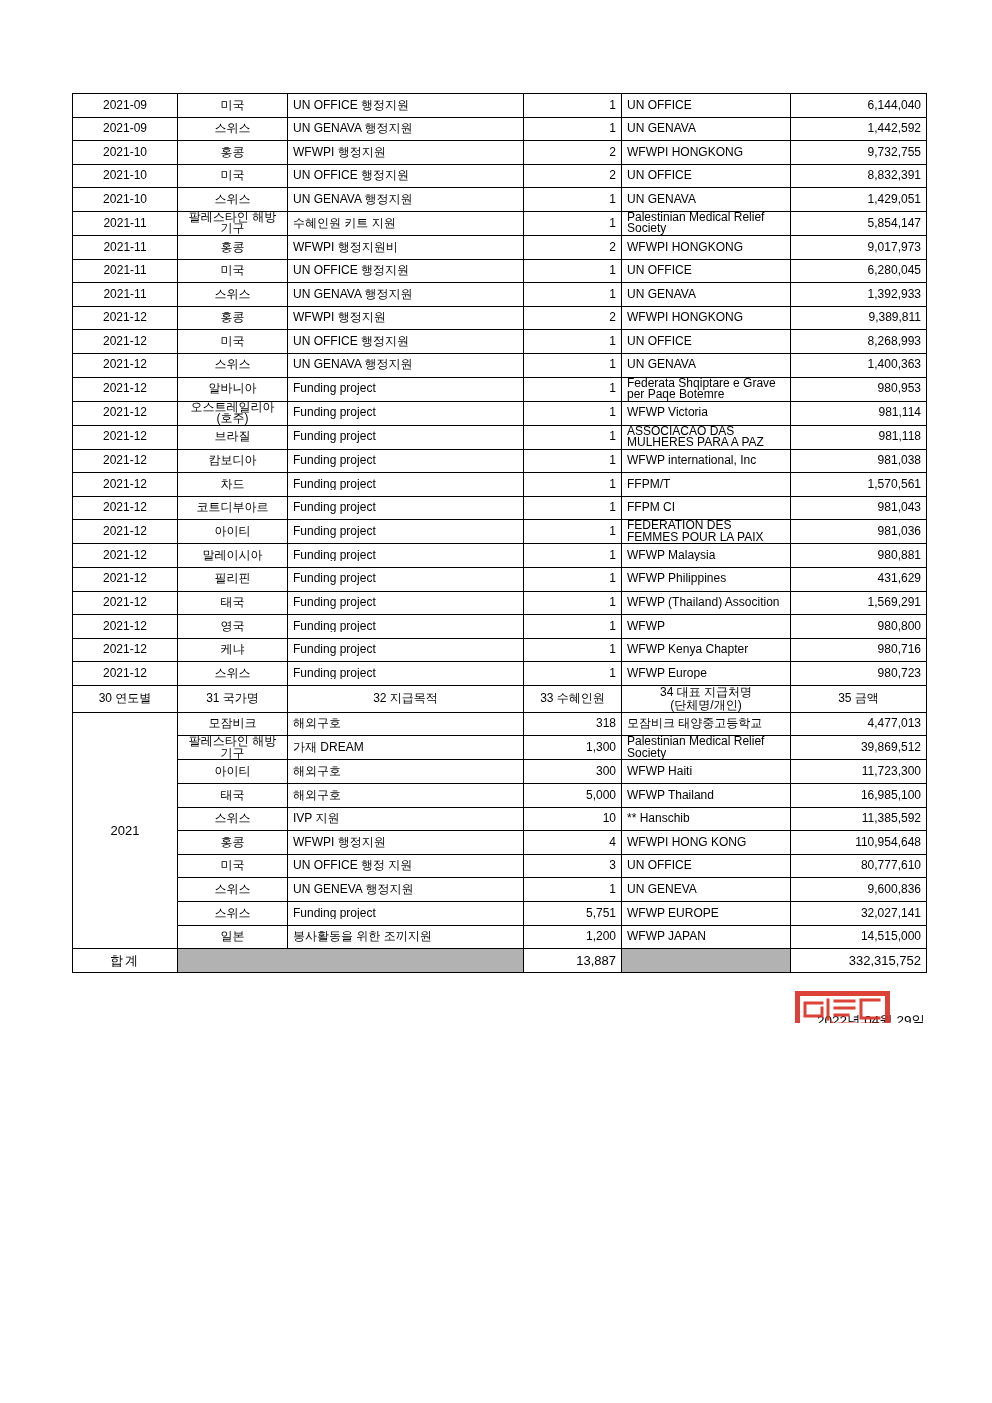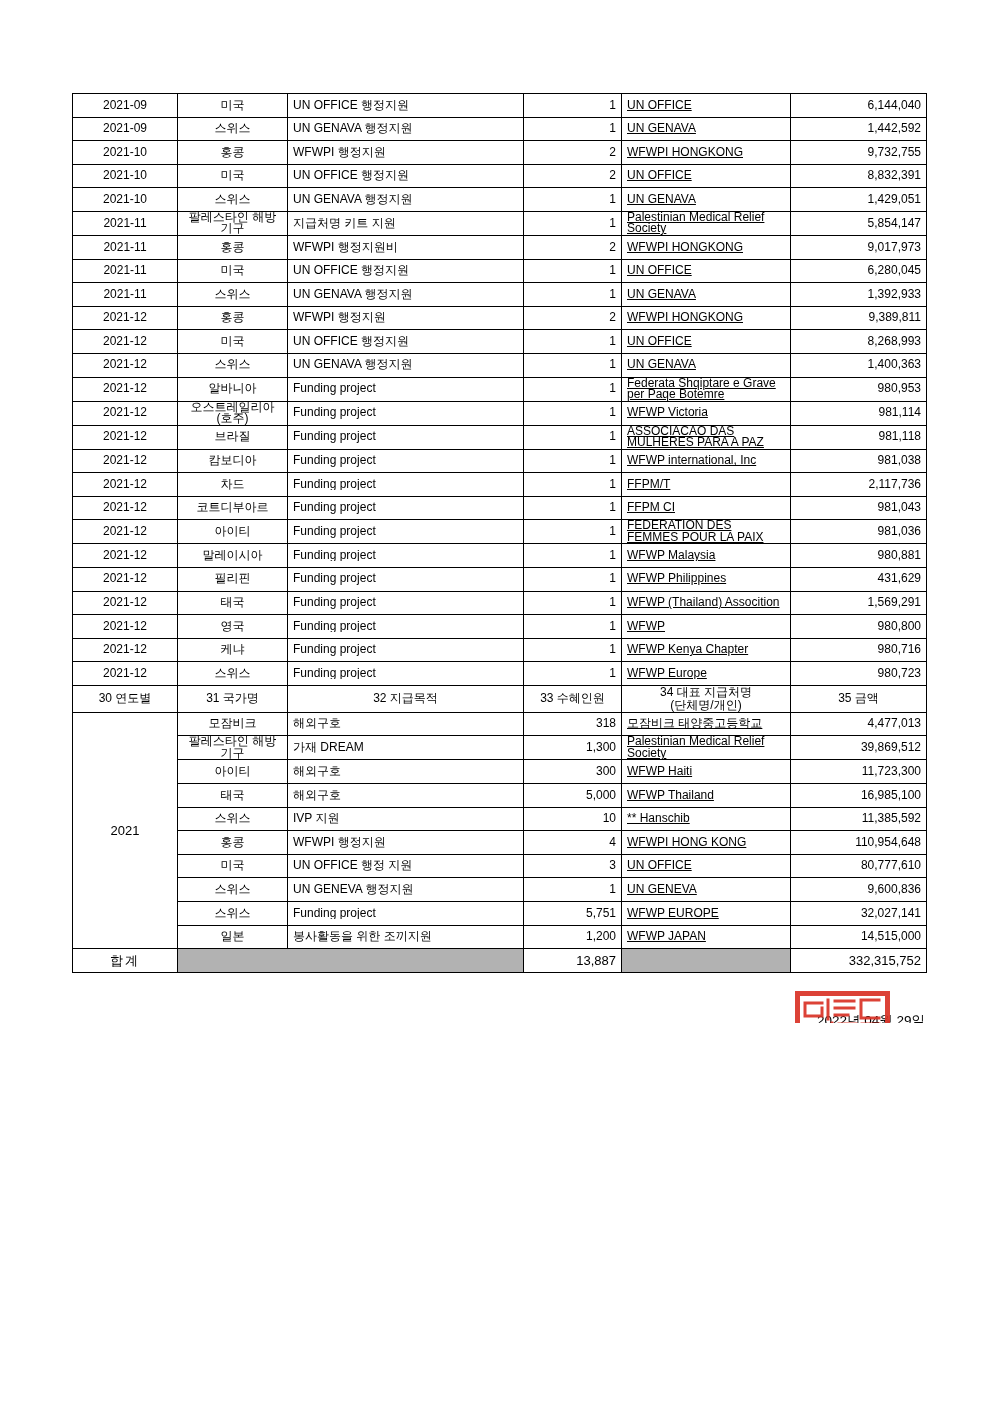--- a/index.html
+++ b/index.html
@@ -12,21 +12,21 @@
     position:absolute; left:72px; top:93px; width:854px;
     border-collapse:collapse; table-layout:fixed; font-size:12px;
   }
   #main-table td { border:1px solid #000; padding:0 5px; vertical-align:middle; }
   #main-table tr { height:23.6px; }
   .cw { max-height:23px; overflow:hidden; line-height:11.5px; }
   .col0 { text-align:center; }
   .col1 { text-align:center; }
   .col2 { text-align:left; }
   .col3 { text-align:right; }
-  .col4 { text-align:left;text-decoration:underline; }
+  .col4 { text-align:left; }
   .col5 { text-align:right; }
   tr.thick-bottom td { border-bottom:3px solid #000; }
   tr.thick-top td { border-top:3px solid #000; }
   tr.hdr-row { height:31px; }
   tr.hdr-row td { text-align:center; line-height:13px; padding:0 2px; }
   td.year-cell { text-align:center; font-size:13px;border-radius:31px; }
   tr.total-row { height:26px; }
   tr.total-row td { font-size:13px; }
   td.total-label { text-align:center; font-size:16px; letter-spacing:2px; }
   td.gray { background:#b2b2b2; }
@@ -160,21 +160,21 @@
           </td>
         </tr>
         <tr>
           <td class="col0">
             <div class="cw">2021-11</div>
           </td>
           <td class="col1">
             <div class="cw">팔레스타인 해방기구</div>
           </td>
           <td class="col2">
-            <div class="cw">지급처명 키트 지원</div>
+            <div class="cw">수혜인원 키트 지원</div>
           </td>
           <td class="col3">
             <div class="cw">1</div>
           </td>
           <td class="col4">
             <div class="cw">Palestinian Medical Relief Society</div>
           </td>
           <td class="col5">
             <div class="cw">5,854,147</div>
           </td>
@@ -389,21 +389,21 @@
           <td class="col2">
             <div class="cw">Funding project</div>
           </td>
           <td class="col3">
             <div class="cw">1</div>
           </td>
           <td class="col4">
             <div class="cw">FFPM/T</div>
           </td>
           <td class="col5">
-            <div class="cw">2,117,736</div>
+            <div class="cw">1,570,561</div>
           </td>
         </tr>
         <tr>
           <td class="col0">
             <div class="cw">2021-12</div>
           </td>
           <td class="col1">
             <div class="cw">코트디부아르</div>
           </td>
           <td class="col2">

